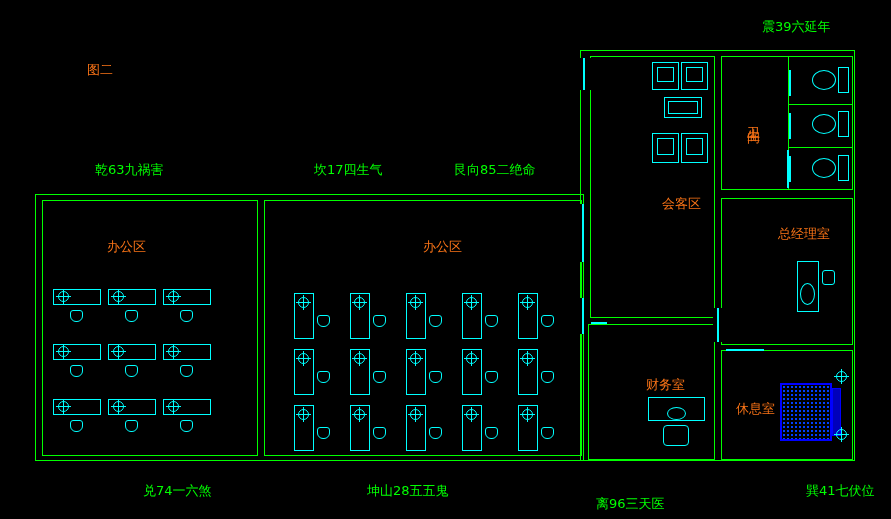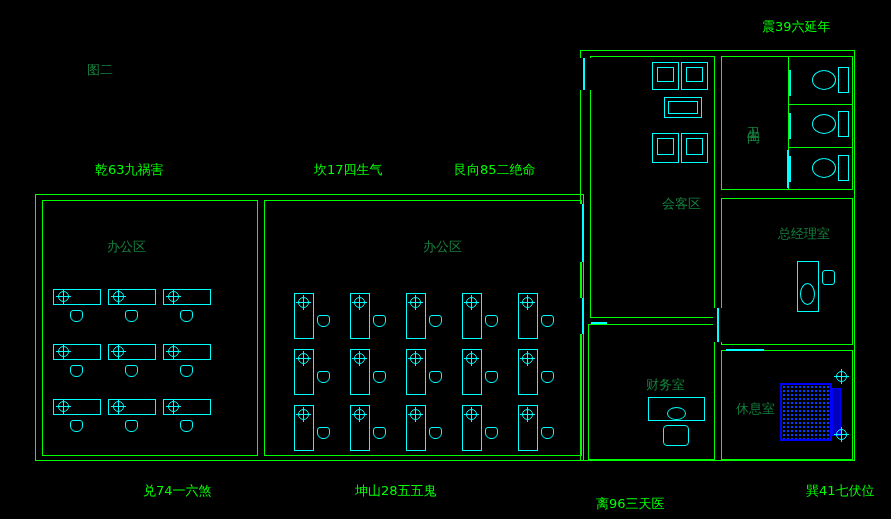--- a/index.html
+++ b/index.html
@@ -1,20 +1,20 @@
 <!DOCTYPE html>
 <html><head>
 <meta charset="utf-8">
 <style>
   html,body{margin:0;padding:0;background:#000;}
   .canvas{position:relative;width:891px;height:519px;background:#000;overflow:hidden;
           font-family:"DejaVu Sans",sans-serif;}
   .lbl{position:absolute;font-size:13px;white-space:nowrap;}
   .green{color:#00ff00}
-  .cyan{color:#15803d}
+  .cyan{color:#f97316}
   .vertical{writing-mode:vertical-rl;letter-spacing:2px;}
   .room{position:absolute;border:1px solid #00ff00;box-sizing:border-box;}
   .gline-h{position:absolute;height:0;border-top:1px solid #00ff00;}
   .gline-v{position:absolute;width:0;border-left:1px solid #00ff00;}
   .patch{position:absolute;background:#000;}
   .cy{position:absolute;background:#00ffff;}
   .desk-h{position:absolute;width:48px;height:16px;border:1px solid #00ffff;box-sizing:border-box;}
   .desk-v{position:absolute;width:20px;height:46px;border:1px solid #00ffff;box-sizing:border-box;}
   .chair{position:absolute;width:13px;height:12px;border:1px solid #00ffff;border-radius:3px 3px 6px 6px;box-sizing:border-box;}
   .plus{position:absolute;width:11px;height:11px;border:1px solid #00ffff;border-radius:50%;box-sizing:border-box;}
@@ -37,21 +37,21 @@
 <body>
 
 <div class="canvas">
 
   <span class="lbl cyan" style="left:87px;top:61px">图二</span>
   <span class="lbl green" style="left:762px;top:18px">震39六延年</span>
   <span class="lbl green" style="left:95px;top:161px">乾63九祸害</span>
   <span class="lbl green" style="left:314px;top:161px">坎17四生气</span>
   <span class="lbl green" style="left:454px;top:161px">艮向85二绝命</span>
   <span class="lbl green" style="left:143px;top:482px">兑74一六煞</span>
-  <span class="lbl green" style="left:355px;top:482px">坤山28五五鬼</span>
+  <span class="lbl green" style="left:367px;top:482px">坤山28五五鬼</span>
   <span class="lbl green" style="left:596px;top:495px">离96三天医</span>
   <span class="lbl green" style="left:806px;top:482px">巽41七伏位</span>
 
   <span class="lbl cyan" style="left:107px;top:238px">办公区</span>
   <span class="lbl cyan" style="left:423px;top:238px">办公区</span>
   <span class="lbl cyan" style="left:662px;top:195px">会客区</span>
   <span class="lbl cyan vertical" style="left:744px;top:116px">卫生间</span>
   <span class="lbl cyan" style="left:778px;top:225px">总经理室</span>
   <span class="lbl cyan" style="left:646px;top:376px">财务室</span>
   <span class="lbl cyan" style="left:736px;top:400px">休息室</span>

